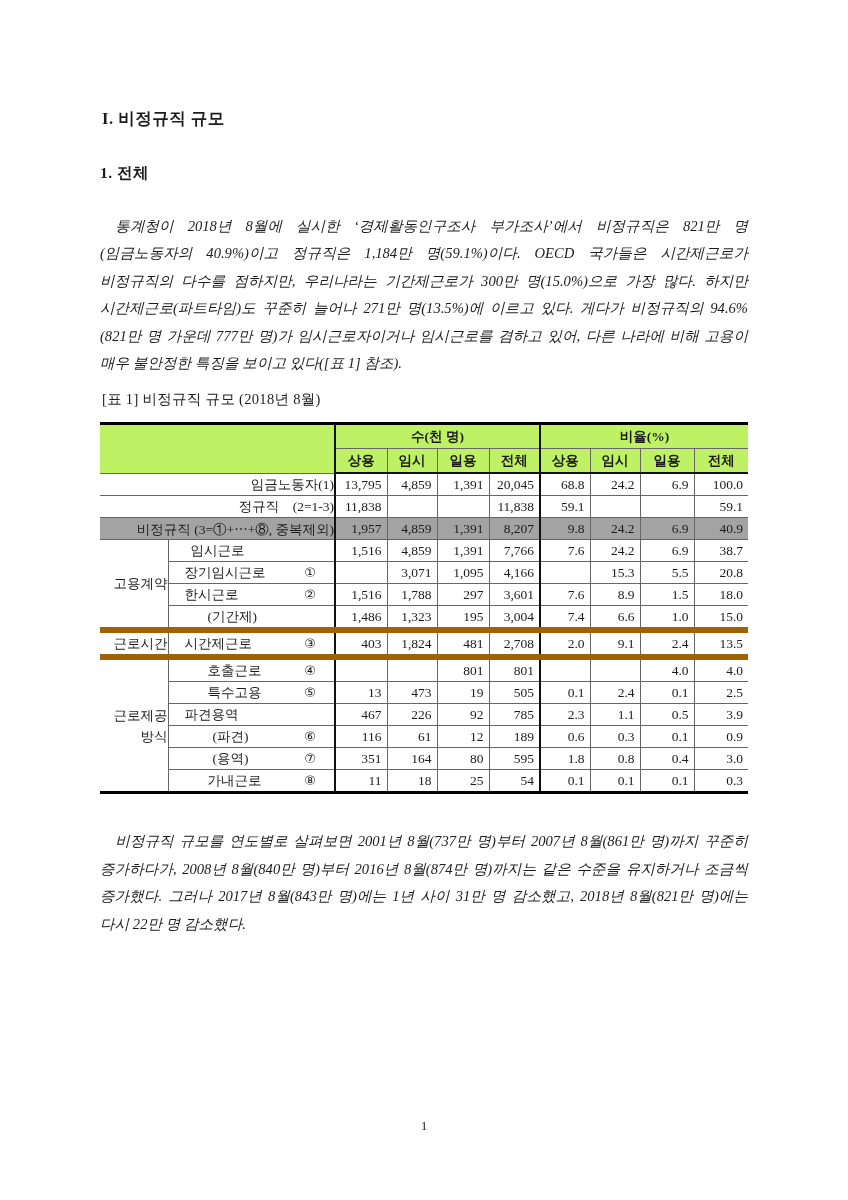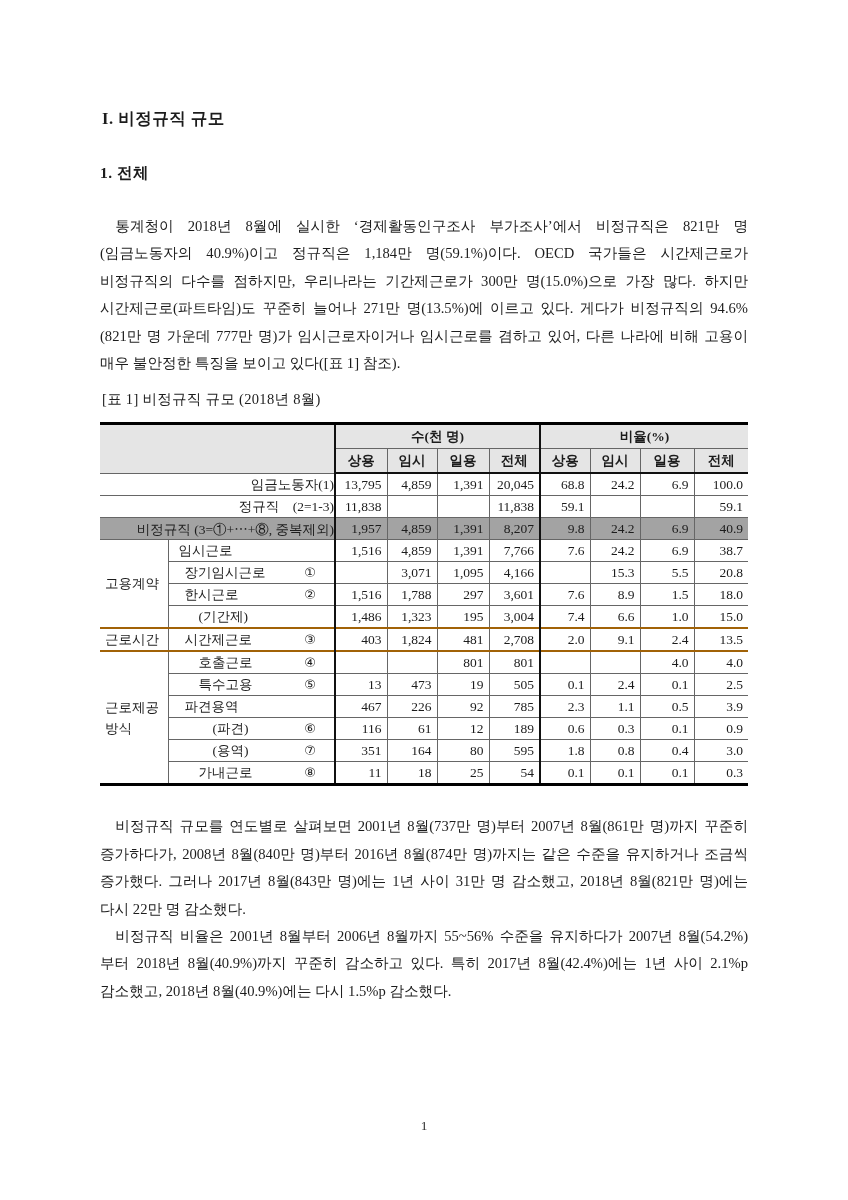--- a/index.html
+++ b/index.html
@@ -4,42 +4,42 @@
 <style>
   html,body{margin:0;padding:0;background:#ffffff;}
   body{width:848px;height:1200px;position:relative;
        font-family:"Liberation Serif","DejaVu Serif",serif;
        color:#1c1c1c;-webkit-font-smoothing:antialiased;}
   .page{position:relative;width:848px;height:1200px;background:#fff;overflow:hidden;
         padding:108px 100px 0 100px;box-sizing:border-box;}
   h1.main{font-size:16.5px;font-weight:600;margin:0 0 0 2px;letter-spacing:.5px;}
   h2.sub{font-size:15.5px;font-weight:600;margin:33px 0 0 0;letter-spacing:.5px;}
   p.body{font-size:14.6px;line-height:27.4px;margin:0;text-align:justify;
-         word-break:keep-all;text-indent:1.05em;}
+         word-break:keep-all;text-indent:1.05em;font-style:italic;}
   p.first{margin-top:29px;}
   .caption{font-size:14.5px;margin:13px 0 0 2px;letter-spacing:.3px;}
   table.tbl{border-collapse:collapse;table-layout:fixed;width:648px;margin-top:13px;
             border-top:3px solid #000;border-bottom:3px solid #000;
             border-left:hidden;border-right:hidden;
             font-size:13.5px;}
   .tbl th,.tbl td{border:1px solid #666;padding:0;height:21px;overflow:hidden;white-space:nowrap;}
-  .tbl thead th,.tbl thead td{background:#e5e5e5;font-weight:600;text-align:center;height:23px;}
+  .tbl thead th,.tbl thead td{background:#bef264;font-weight:600;text-align:center;height:23px;}
   .tbl thead tr.sub th{border-bottom:2px solid #111;}
-  .tbl td.grp{vertical-align:middle;text-align:left;padding-left:5px;
+  .tbl td.grp{vertical-align:middle;text-align:right;padding-left:5px;
               white-space:normal;line-height:21px;}
   .tbl td.lbl{text-align:right;white-space:pre;}
   .tbl td.lbl .lr{display:flex;justify-content:space-between;align-items:center;padding-right:18px;}
   .tbl td.num{text-align:right;padding-right:5px;}
   .tbl .vsep{border-left:2px solid #111;}
   .tbl .lsep{border-left:2px solid #111;}
-  .tbl tr.sep td{border-top:2px solid #a16207;}
+  .tbl tr.sep td{border-top:6px solid #a16207;}
   .tbl tr.hl td{background:#a3a3a3;}
   .circ{font-family:"DejaVu Sans",sans-serif;font-size:13px;}
-  .pl0{padding-left:4px;} .pl1{padding-left:10px;} .pl2{padding-left:16px;}
-  .pl3{padding-left:30px;} .pl4{padding-left:44px;}
+  .pl0{padding-left:4px;} .pl1{padding-left:22px;} .pl2{padding-left:16px;}
+  .pl3{padding-left:39px;} .pl4{padding-left:44px;}
   .pagenum{position:absolute;left:0;top:1118px;width:100%;text-align:center;
            font-size:13.5px;color:#333;}
 </style>
 </head>
 <body>
 
 <div class="page">
 
   <h1 class="main">I. 비정규직 규모</h1>
   <h2 class="sub">1. 전체</h2>
@@ -232,17 +232,16 @@
         <td class="num">25</td>
         <td class="num">54</td>
         <td class="num vsep">0.1</td>
         <td class="num">0.1</td>
         <td class="num">0.1</td>
         <td class="num">0.3</td>
       </tr>
     </tbody>
   </table>
 
-  <p class="body" style="margin-top:27px">비정규직 규모를 연도별로 살펴보면 2001년 8월(737만 명)부터 2007년 8월(861만 명)까지 꾸준히 증가하다가, 2008년 8월(840만 명)부터 2016년 8월(874만 명)까지는 같은 수준을 유지하거나 조금씩 증가했다. 그러나 2017년 8월(843만 명)에는 1년 사이 31만 명 감소했고, 2018년 8월(821만 명)에는 다시 22만 명 감소했다.</p>
-  <p class="body">비정규직 비율은 2001년 8월부터 2006년 8월까지 55~56% 수준을 유지하다가 2007년 8월(54.2%)부터 2018년 8월(40.9%)까지 꾸준히 감소하고 있다. 특히 2017년 8월(42.4%)에는 1년 사이 2.1%p 감소했고, 2018년 8월(40.9%)에는 다시 1.5%p 감소했다.</p>
+  <p class="body" style="margin-top:34px">비정규직 규모를 연도별로 살펴보면 2001년 8월(737만 명)부터 2007년 8월(861만 명)까지 꾸준히 증가하다가, 2008년 8월(840만 명)부터 2016년 8월(874만 명)까지는 같은 수준을 유지하거나 조금씩 증가했다. 그러나 2017년 8월(843만 명)에는 1년 사이 31만 명 감소했고, 2018년 8월(821만 명)에는 다시 22만 명 감소했다.</p>
 
   <div class="pagenum">1</div>
 </div>
 
 </body></html>

